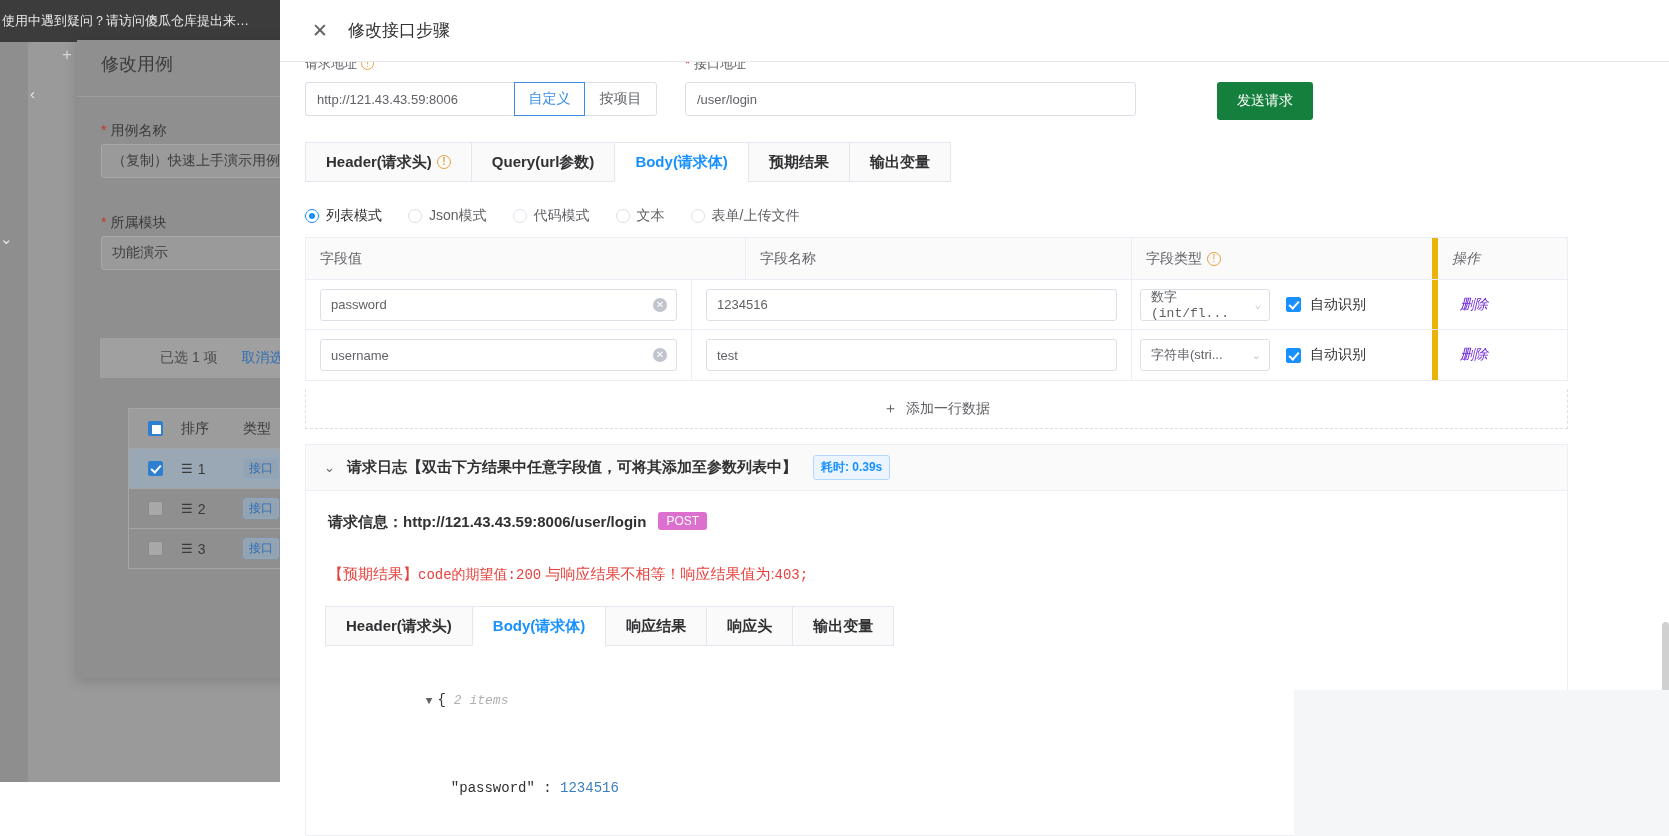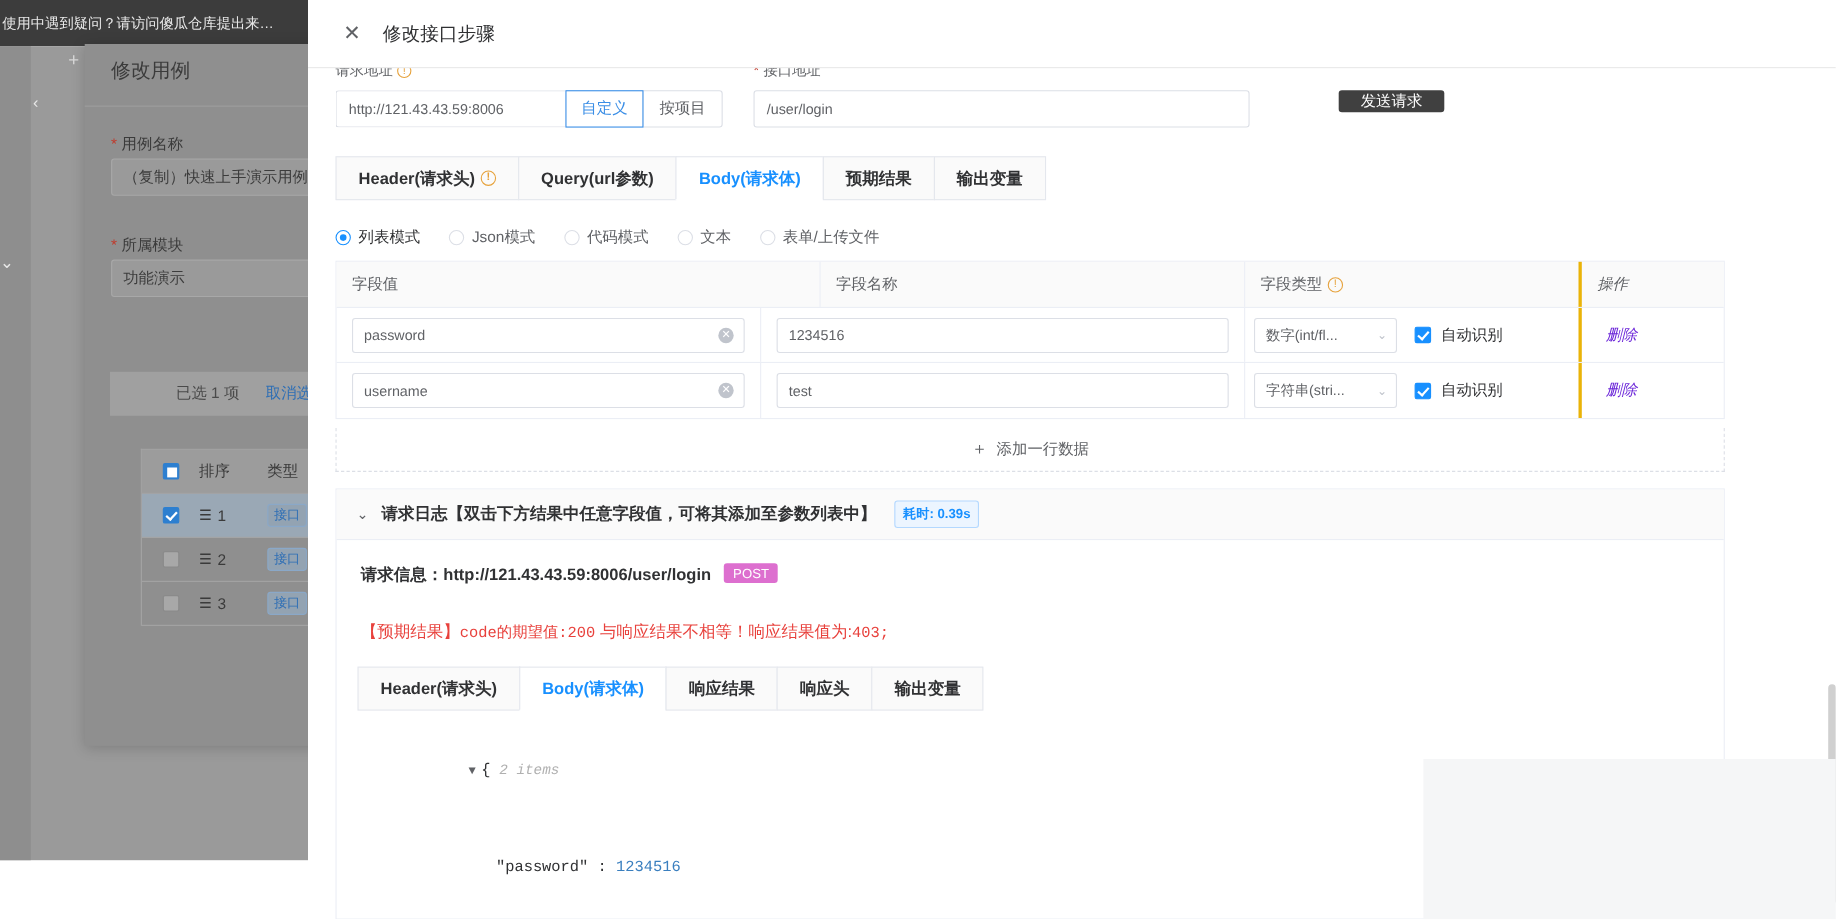--- a/index.html
+++ b/index.html
@@ -121,21 +121,21 @@
     background:#fff; display:flex; align-items:center; padding: 0 11px;
     font-size: 13px; color: #606266; white-space: nowrap; overflow:hidden;
   }
   .seg {
     position:absolute; height: 34px; border: 1px solid #dcdfe6;
     display:flex; align-items:center; justify-content:center;
     font-size: 14px; color: #606266; background:#fff; cursor:pointer;
   }
   .seg.active { border: 1px solid #3a8ee6; color: #3a8ee6; z-index: 2; }
   .btn-primary {
-    position:absolute; height: 20px; background: #404040; color:#fff;
+    position:absolute; height: 38px; background: #15803d; color:#fff;
     border-radius: 3px; display:flex; align-items:center; justify-content:center;
     font-size: 14px; cursor:pointer; padding: 0 14px;
   }
 
   
   .tabbar { position:absolute; display:flex; align-items:flex-end; }
   .tab {
     height: 40px; border: 1px solid #e4e7ed; background:#fafafa;
     display:flex; align-items:center; justify-content:center;
     font-size: 15px; font-weight: bold; color: #303133;
@@ -159,21 +159,21 @@
   .radio.on span.t { color:#303133; }
 
   
   .ptable { position:absolute; border:1px solid #ebeef5; background:#fff; }
   .pthead { display:flex; height: 42px; background:#fafafa; border-bottom:1px solid #ebeef5; }
   .ptrow  { display:flex; height: 50px; align-items:flex-start; border-bottom:1px solid #ebeef5; }
   .ptcell { display:flex; align-items:center; height:100%; padding: 0 14px; font-size: 14px; color:#606266; }
   .pthead .ptcell { color:#606266; font-size:14px; }
   .cw1 { width: 386px; border-right:1px solid #ebeef5; }
   .cw2 { width: 440px; border-right:1px solid #ebeef5; }
-  .cw3 { width: 306px; border-right:3px solid #eab308; }
+  .cw3 { width: 306px; border-right:6px solid #eab308; }
   .cw4 { width: 127px; font-style: italic; }
   .inp-sm {
     flex: 1; height: 32px; border:1px solid #dcdfe6; border-radius:3px;
     display:flex; align-items:center; padding: 0 10px; font-size: 13px; color:#606266;
     position: relative; background:#fff;
   }
   .clear-x {
     position:absolute; right: 9px; top: 50%; transform: translateY(-50%);
     width: 14px; height: 14px; border-radius:50%; background: #c0c4cc; color:#fff;
     font-size: 10px; line-height: 14px; text-align:center; cursor:pointer;
@@ -422,21 +422,21 @@
               <div class="inp-sm">
                 <span>password</span>
                 <span class="clear-x">✕</span>
               </div>
             </div>
             <div class="ptcell cw2">
               <div class="inp-sm">
                 <span>1234516</span>
               </div>
             </div>
-            <div class="ptcell cw3" style="padding-left:8px;">
+            <div class="ptcell cw3" style="padding-left:8px;font-family:Liberation Mono, monospace;">
               <div class="sel-sm">
                 <span>数字(int/fl...</span>
                   <span class="caret">⌄</span>
               </div>
               <span class="ck"></span>
               <span style="font-size:14px;color:#303133;">自动识别</span>
             </div>
             <div class="ptcell cw4" style="padding-left:22px;">
               <span class="lnk-del">删除</span>
             </div>

